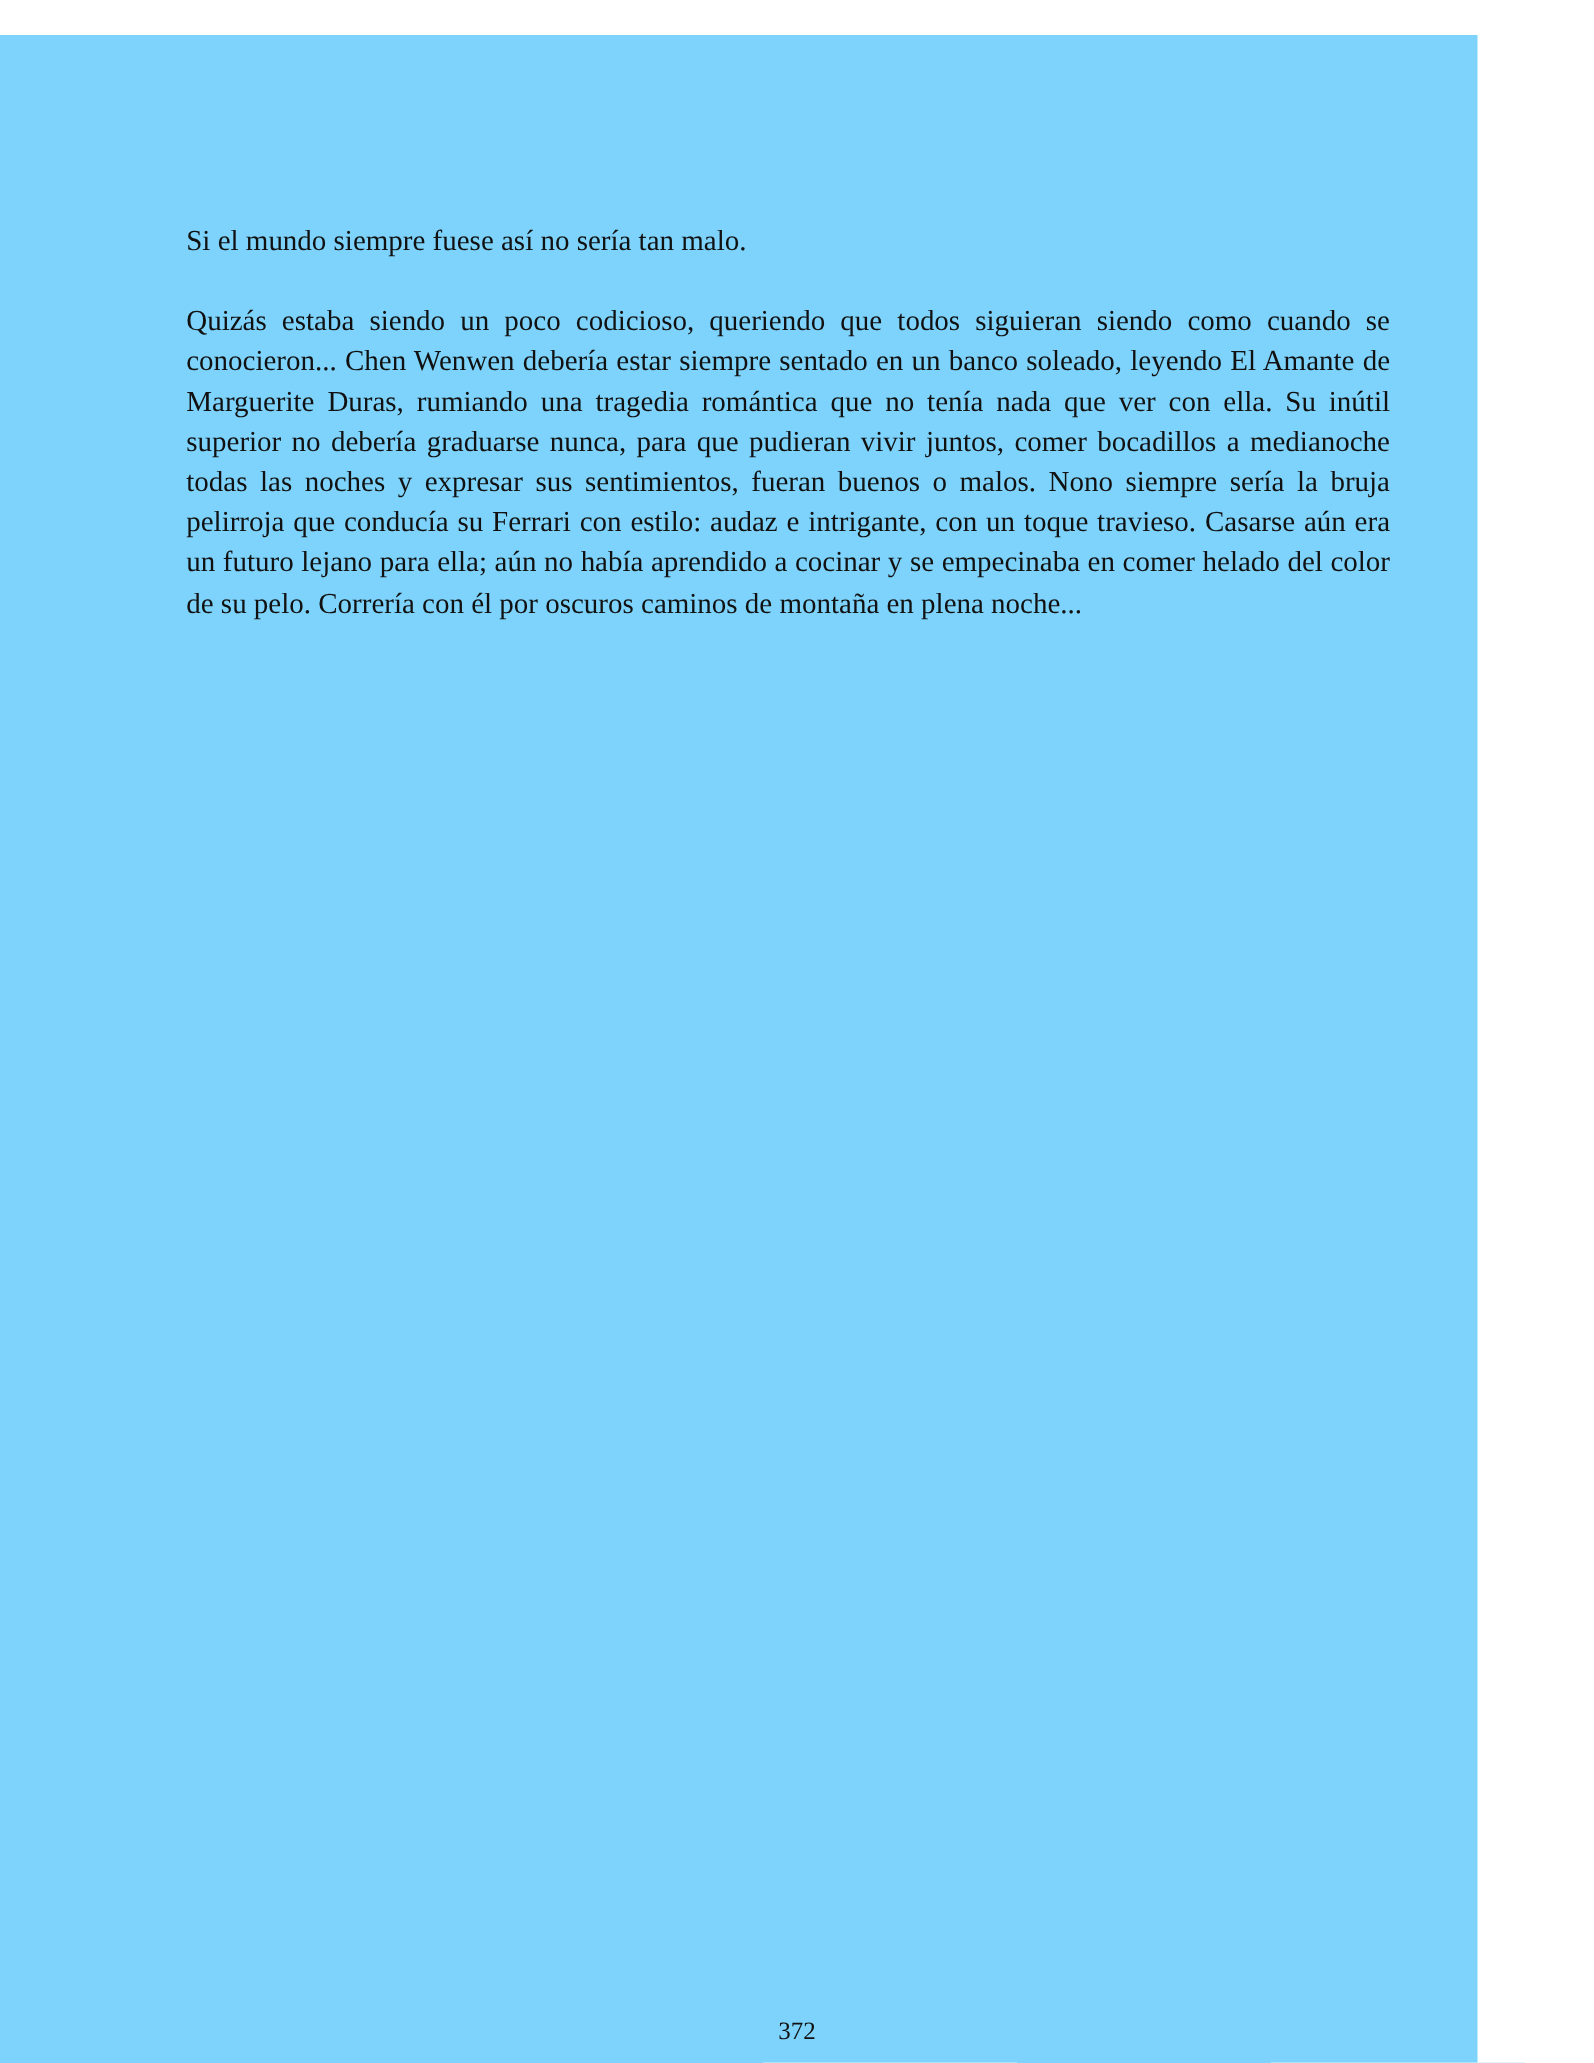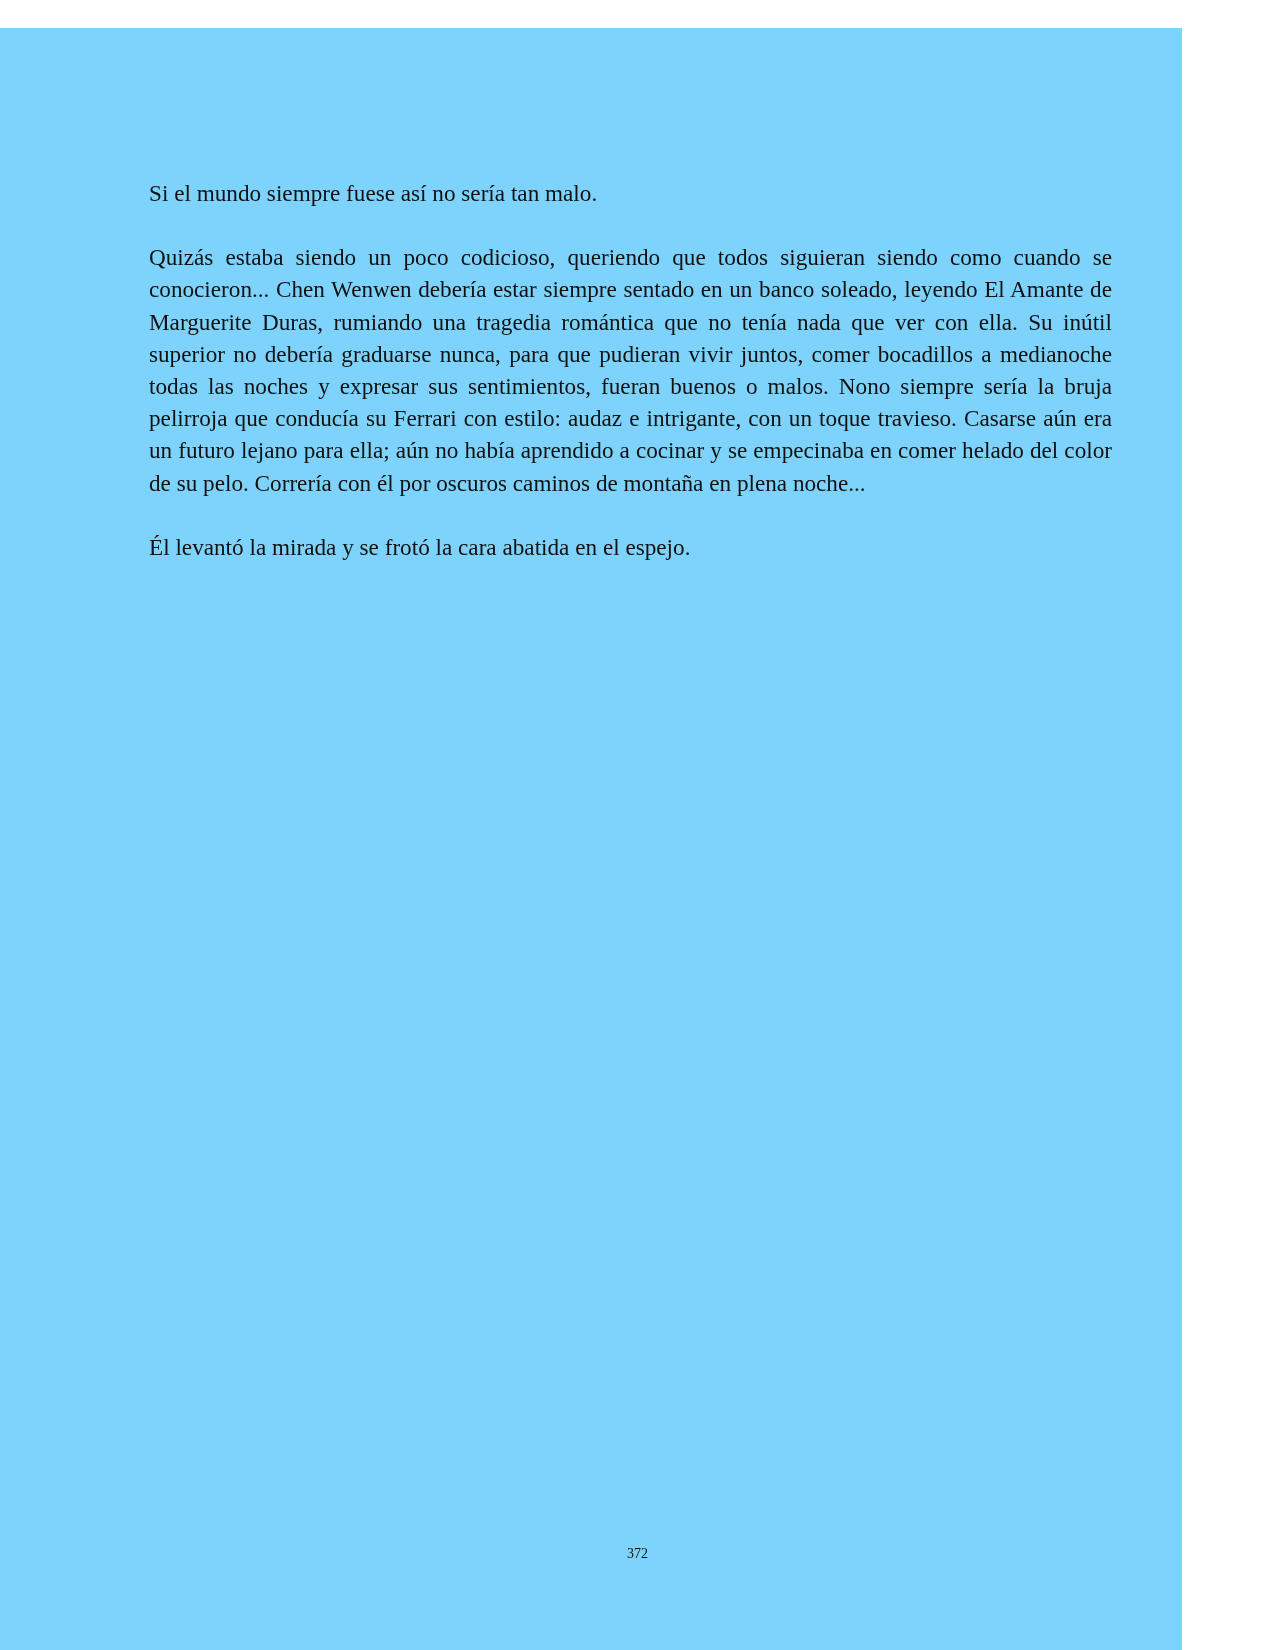--- a/index.html
+++ b/index.html
@@ -34,29 +34,28 @@
       margin: 0 0 32px 0;
       font-size: 23.2px;
       line-height: 32.2px;
       text-align: justify;
       text-align-last: left;
     }
     .page-number {
       position: absolute;
       left: 0;
       width: 1275px;
-      top: 1512px;
+      top: 1583px;
       text-align: center;
-      font-size: 14px;
+      font-size: 20px;
       line-height: 28px;
     }
   </style>
 </head>
 <body>
 
 <div class="page">
   <div class="body-text">
     <p class="para">Si el mundo siempre fuese así no sería tan malo.</p>
     <p class="para">Quizás estaba siendo un poco codicioso, queriendo que todos siguieran siendo como cuando se conocieron... Chen Wenwen debería estar siempre sentado en un banco soleado, leyendo El Amante de Marguerite Duras, rumiando una tragedia romántica que no tenía nada que ver con ella. Su inútil superior no debería graduarse nunca, para que pudieran vivir juntos, comer bocadillos a medianoche todas las noches y expresar sus sentimientos, fueran buenos o malos. Nono siempre sería la bruja pelirroja que conducía su Ferrari con estilo: audaz e intrigante, con un toque travieso. Casarse aún era un futuro lejano para ella; aún no había aprendido a cocinar y se empecinaba en comer helado del color de su pelo. Correría con él por oscuros caminos de montaña en plena noche...</p>
-    <p class="para">Él levantó la mirada y se frotó la cara abatida en el espejo.</p>
   </div>
   <div class="page-number">372</div>
 </div>
 
 </body></html>

